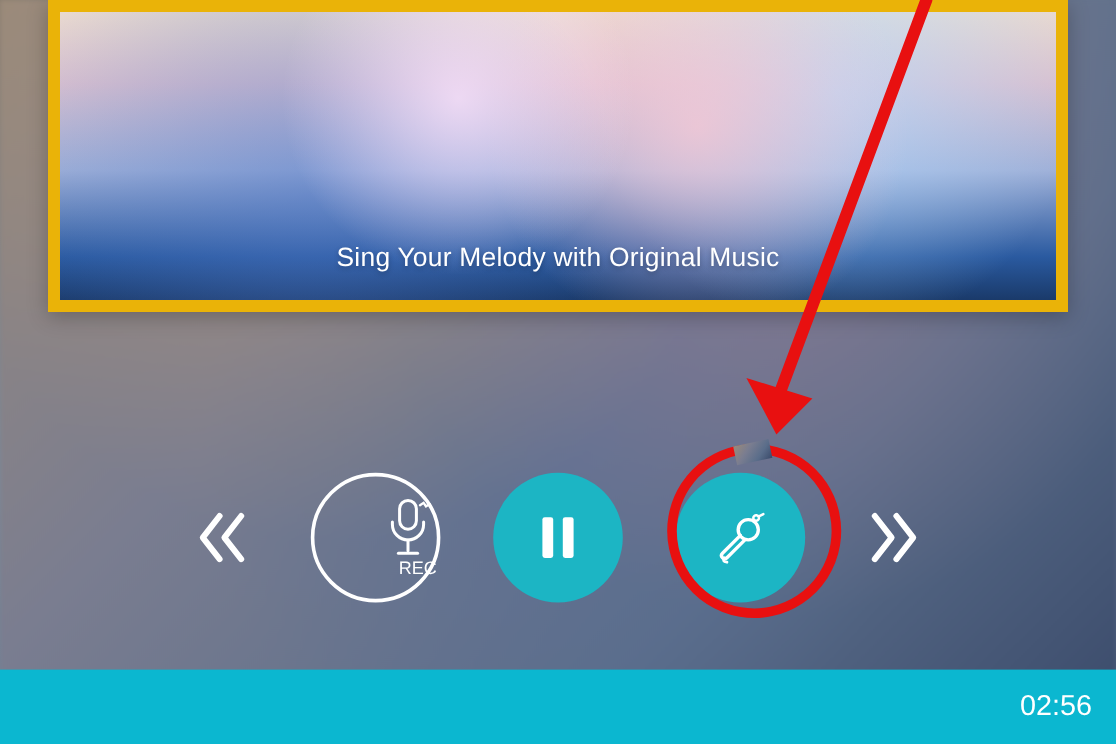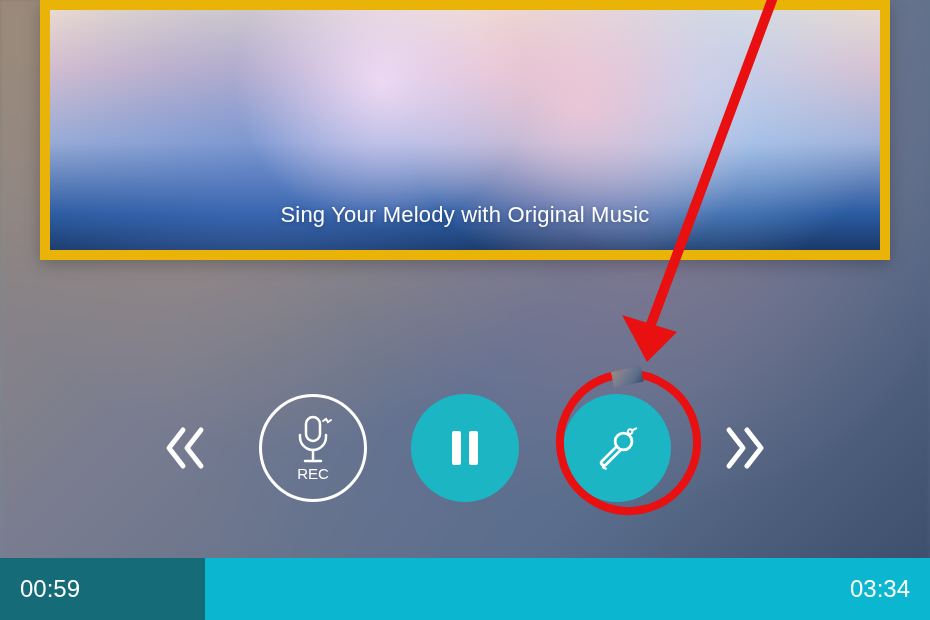--- a/index.html
+++ b/index.html
@@ -72,20 +72,21 @@
     }
     .chev { width: 60px; height: 60px; color: #fff; }
     .rec-btn {
       width: 108px;
       height: 108px;
       border: 3px solid #fff;
       border-radius: 50%;
       flex-direction: column;
       gap: 0;
       color: #fff;
+      align-items: flex-end;
     }
     .rec-btn .mic-wrap { width: 48px; height: 52px; }
     .rec-label { font-size: 15px; font-weight: 500; margin-top: -2px; }
     .teal-btn {
       width: 108px;
       height: 108px;
       background: #1cb5c4;
       border-radius: 50%;
       color: #fff;
     }
@@ -205,19 +206,16 @@
 
 </div>
 
 <div class="annotation-circle"></div>
 <svg class="annotation-arrow" viewBox="0 0 200 380">
   <line x1="180" y1="0" x2="55" y2="335" stroke="#e81010" stroke-width="10" stroke-linecap="round"></line>
   <polygon points="55,362 30,315 85,332" fill="#e81010"></polygon>
 </svg>
 
 <div class="progress-bar">
-  <div class="progress-elapsed" id="elapsed-seg" style="width: 22%;">
-    <span>00:59</span>
-  </div>
   <div class="progress-remaining">
-    <span>03:34</span>
+    <span>02:56</span>
   </div>
 </div>
 
 </body></html>

